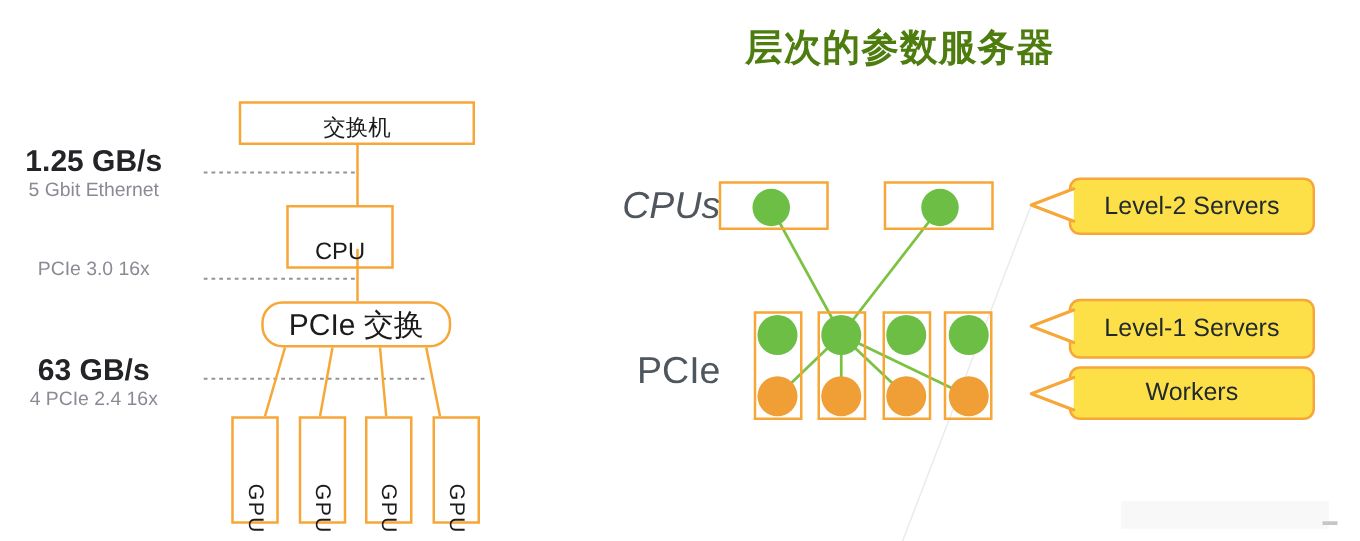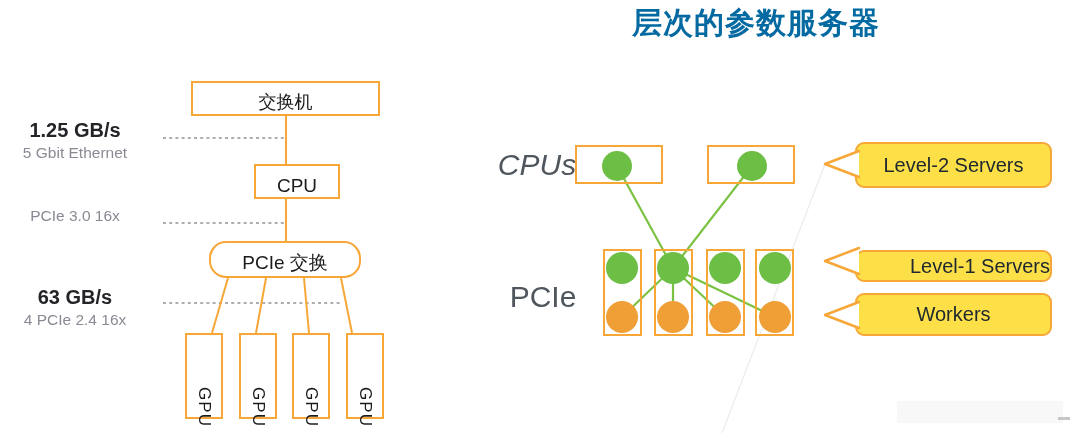--- a/index.html
+++ b/index.html
@@ -10,35 +10,35 @@
   svg.layer { position:absolute; left:0; top:0; width:1088px; height:433px; pointer-events:none; }
   svg.overlay { position:absolute; left:0; top:0; width:1088px; height:433px; pointer-events:none; z-index:3; }
 
   
   .obox {
     position:absolute; box-sizing:border-box; border:2px solid #F6A738;
     display:flex; align-items:flex-end; justify-content:center;
     color:#1B1B1B; background:transparent; z-index:1;
   }
   .switch { left:191px; top:81px;  width:189px; height:35px; font-size:18px; }
-  .cpu    { left:254px; top:164px; width:86px;  height:35px; font-size:19px; }
-  .pcie   { left:209px; top:241px; width:152px; height:37px; font-size:19px;border-radius:17px; }
+  .cpu    { left:229px; top:164px; width:86px;  height:51px; font-size:19px; }
+  .pcie   { left:209px; top:241px; width:152px; height:37px; font-size:24px;border-radius:17px; }
   .gpul   { top:333px; width:38px; height:86px; font-size:17px; }
   .g1 { left:185px; } .g2 { left:239px; } .g3 { left:292px; } .g4 { left:346px; }
   .vert { display:inline-block; transform:rotate(90deg); white-space:nowrap; letter-spacing:1px; }
 
   .bw { position:absolute; left:0; width:150px; text-align:center; z-index:1; }
-  .bw .rate { font-size:20px; font-weight:700; color:#232427; line-height:22px; }
+  .bw .rate { font-size:24px; font-weight:700; color:#232427; line-height:22px; }
   .bw .link { font-size:15.5px; color:#8A8A94; line-height:19px; margin-top:2px; }
   .bw1 { top:119px; } .bw2 { top:204px; } .bw3 { top:286px; }
 
   
   .title {
-    position:absolute; left:560px; top:3px; width:320px; text-align:right;
-    font-size:30px; font-weight:600; color:#0369a1; letter-spacing:1px; z-index:1;
+    position:absolute; left:560px; top:18px; width:320px; text-align:center;
+    font-size:30px; font-weight:600; color:#4d7c0f; letter-spacing:1px; z-index:1;
   }
   .rowlabel { position:absolute; font-size:30px; color:#4F565D; z-index:1; width:110px; text-align:center; }
   .cpus-label { left:482px; top:148px;font-style:italic; }
   .gpus-label { left:488px; top:280px; }
   .cpu-srv { top:145px; width:88px; height:39px; }
   .cs1 { left:575px; } .cs2 { left:707px; }
   .rbox { top:249px; width:39px; height:87px; }
   .r1 { left:603px; } .r2 { left:654px; } .r3 { left:706px; } .r4 { left:755px; }
 
   .circle { position:absolute; border-radius:50%; z-index:2; }
@@ -47,21 +47,21 @@
   .d30 { width:30px; height:30px; }
   .d32 { width:32px; height:32px; }
 
   .callout {
     position:absolute; left:855px; width:197px; box-sizing:border-box;
     border:2.5px solid #F6A738; border-radius:9px; background:#fde047;
     display:flex; align-items:center; justify-content:center;
     font-size:20px; color:#20292F; z-index:2;
   }
   .co1 { top:142px; height:46px; }
-  .co2 { top:250px; height:32px;justify-content:flex-end; }
+  .co2 { top:239px; height:48px; }
   .co3 { top:293px; height:43px; }
 
   .wm { position:absolute; left:897px; top:401px; width:166px; height:22px; background:#F8F8F8; z-index:0; }
   .wm-mark { position:absolute; left:1058px; top:417px; width:12px; height:3px; background:#C6C6C6; z-index:1; }
 </style>
 </head>
 <body>
 
 <div class="stage">
 

